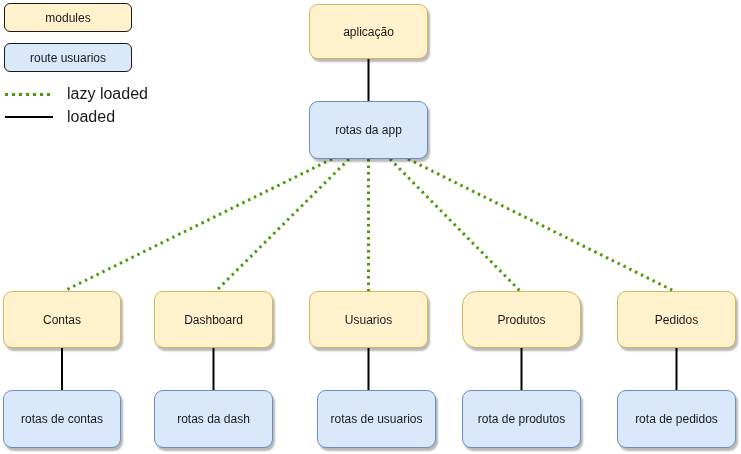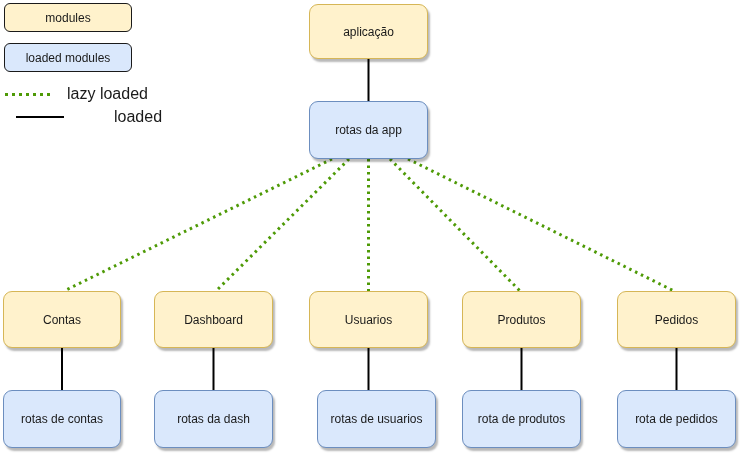--- a/index.html
+++ b/index.html
@@ -110,48 +110,48 @@
     <line class="edge solid" x1="213.5" y1="348" x2="213.5" y2="390"></line>
     <line class="edge solid" x1="368.5" y1="348" x2="368.5" y2="390"></line>
     <line class="edge solid" x1="521.5" y1="348" x2="521.5" y2="390"></line>
     <line class="edge solid" x1="676.5" y1="348" x2="676.5" y2="390"></line>
   </svg>
 
   <div class="legend-box module" style="left:4px; top:3px;">
     <span>modules</span>
   </div>
   <div class="legend-box route" style="left:4px; top:43px;">
-    <span>loaded modules</span>
+    <span>route usuarios</span>
   </div>
   <div class="legend-row" style="left:5px; top:86px; height:16px;">
     <span class="swatch swatch-lazy"></span>
     <span>lazy loaded</span>
   </div>
-  <div class="legend-row" style="left:16px; top:109px; height:16px;gap:36px;">
+  <div class="legend-row" style="left:5px; top:109px; height:16px;">
     <span class="swatch swatch-loaded"></span>
     <span>loaded</span>
   </div>
 
   <div class="node module" style="left:309px; top:4px; width:119px; height:55px;">
     <span>aplicação</span>
   </div>
   <div class="node route" style="left:309px; top:101px; width:119px; height:58px;">
     <span>rotas da app</span>
   </div>
 
   <div class="node module" style="left:3px; top:291px; width:118px; height:57px;">
     <span>Contas</span>
   </div>
   <div class="node module" style="left:154px; top:291px; width:119px; height:57px;">
     <span>Dashboard</span>
   </div>
   <div class="node module" style="left:309px; top:291px; width:119px; height:57px;">
     <span>Usuarios</span>
   </div>
-  <div class="node module" style="left:462px; top:291px; width:119px; height:57px;">
+  <div class="node module" style="left:462px; top:291px; width:119px; height:57px;border-radius:14px;">
     <span>Produtos</span>
   </div>
   <div class="node module" style="left:617px; top:291px; width:119px; height:57px;">
     <span>Pedidos</span>
   </div>
 
   <div class="node route" style="left:3px; top:390px; width:118px; height:58px;">
     <span>rotas de contas</span>
   </div>
   <div class="node route" style="left:154px; top:390px; width:119px; height:58px;">

